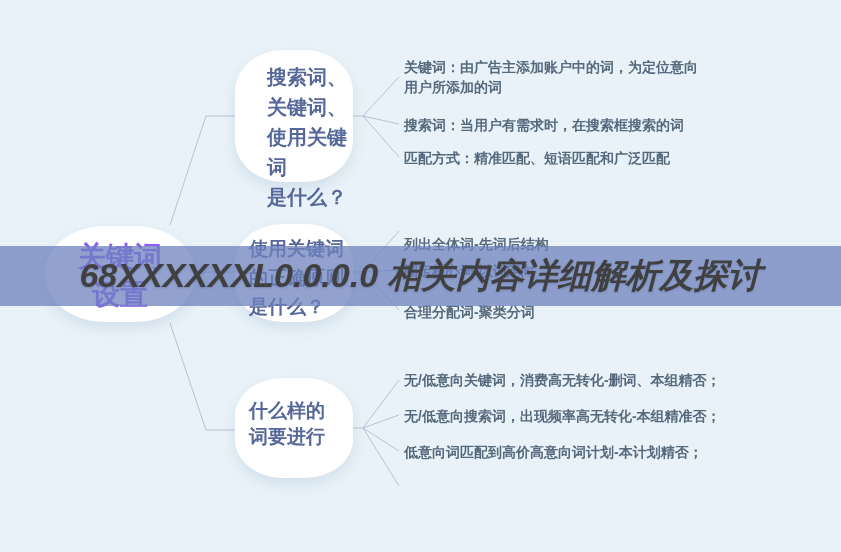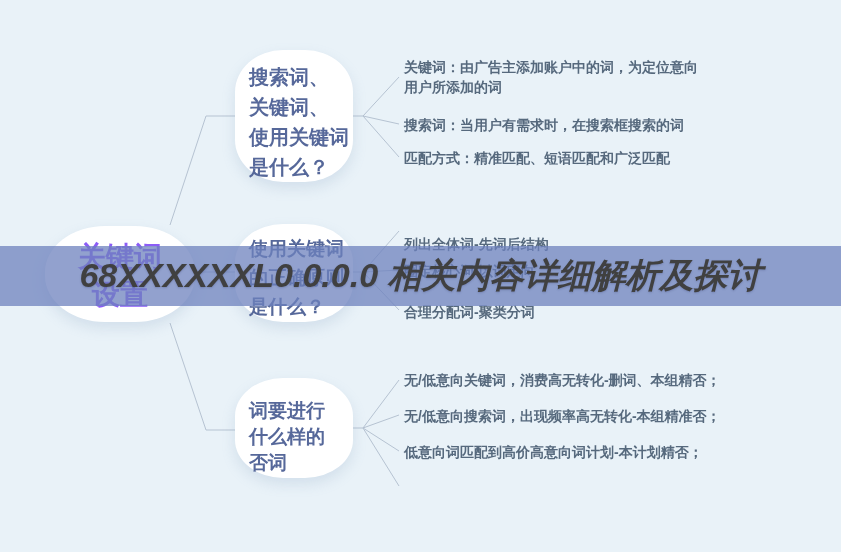--- a/index.html
+++ b/index.html
@@ -15,21 +15,21 @@
     color:#56689a;font-weight:bold;box-sizing:border-box;
   }
   .root{
     left:45px;top:226px;width:150px;height:96px;
     border-radius:60px/46px;font-size:28px;line-height:38px;
     padding-top:12px;text-align:center;color:#8b5cf6;
   }
   .b1{
     left:235px;top:50px;width:118px;height:132px;
     border-radius:48px/42px;font-size:20px;line-height:30px;
-    padding:12px 0 0 14px;
+    padding:12px 0 0 32px;
   }
   .b2{
     left:235px;top:224px;width:118px;height:98px;
     border-radius:48px/38px;font-size:19px;line-height:29px;
     padding:10px 0 0 14px;
   }
   .b3{
     left:235px;top:378px;width:118px;height:100px;
     border-radius:48px/38px;font-size:19px;line-height:26px;
     padding:20px 0 0 14px;
@@ -107,23 +107,22 @@
   <div class="node b2">
     <div>使用关键词</div>
     <div>的正确原则</div>
     <div>是什么？</div>
   </div>
   <div class="leaf l-b2-0">列出全体词-先词后结构</div>
   <div class="leaf l-b2-1">圈定核心词-以词定向</div>
   <div class="leaf l-b2-2">合理分配词-聚类分词</div>
 
   <div class="node b3">
+    <div>什么样的</div>
     <div>词要进行</div>
-    <div>什么样的</div>
-    <div>否词</div>
   </div>
   <div class="leaf l-b3-0">无/低意向关键词，消费高无转化-删词、本组精否；</div>
   <div class="leaf l-b3-1">无/低意向搜索词，出现频率高无转化-本组精准否；</div>
   <div class="leaf l-b3-2">低意向词匹配到高价高意向词计划-本计划精否；</div>
 
   <div class="banner">
     <div class="banner-title">68XXXXXXL0.0.0.0 相关内容详细解析及探讨</div>
   </div>
 
 </div>

